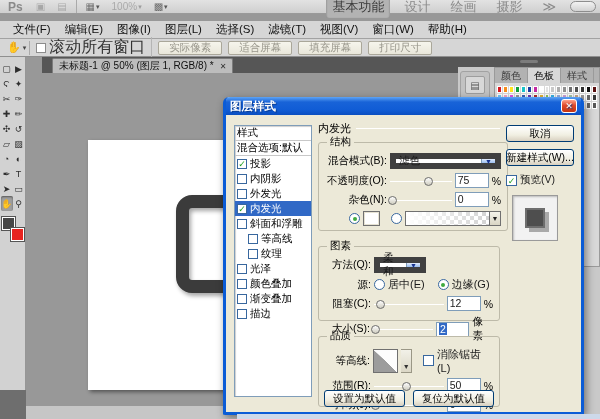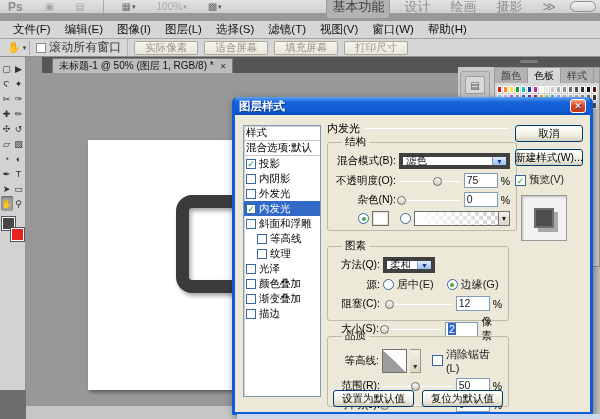--- a/index.html
+++ b/index.html
@@ -5,42 +5,42 @@
   * { margin:0; padding:0; box-sizing:border-box; }
   html,body { background:#888; }
   #screen {
     position:relative; width:600px; height:419px; overflow:hidden;
     font-family:"Liberation Sans","DejaVu Sans",sans-serif; font-size:11px; color:#1a1a1a;
     background:#989898;
   }
   
   .appbar { position:absolute; left:0; top:0; width:600px; height:14px;
     background:linear-gradient(#e2e2e2,#cfcfcf); border-bottom:1px solid #9a9a9a;
-    display:flex; align-items:center; gap:15px; padding:0 4px; }
+    display:flex; align-items:center; gap:6px; padding:0 4px; }
   .ps-logo { color:#8a8a8a; font-weight:bold; font-size:12px; letter-spacing:0; padding:0 4px; }
   .abtn { display:flex; align-items:center; gap:1px; color:#6f6f6f; font-size:10px; padding:1px 3px; border-radius:2px; }
   .abtn .car { font-size:7px; color:#555; }
   .dim { opacity:.45; }
   .ab-sep { width:1px; height:13px; background:#aaa; }
   .workspaces { margin-left:auto; display:flex; align-items:center; gap:8px; font-size:13px; color:#3c3c3c; }
   .ws { padding:2px 6px; border-radius:3px; }
   .ws.active { background:#b3b3b3; box-shadow:inset 0 1px 2px rgba(0,0,0,.4); }
   .ws-dim { color:#8b8b8b; }
   .cs-live { width:26px; height:11px; border:1px solid #8d8d8d; border-radius:6px; background:linear-gradient(#f2f2f2,#d2d2d2); }
   
   .menubar { position:absolute; left:0; top:21px; width:600px; height:18px;
     background:#d6d6d6; border-bottom:1px solid #a2a2a2; display:flex; align-items:center; padding:0 6px; gap:0; }
   .menu-item { padding:1px 7px; font-size:11.5px; color:#111; }
   
   .optbar { position:absolute; left:0; top:39px; width:600px; height:18px;
     background:#d6d6d6; border-bottom:1px solid #8f8f8f; display:flex; align-items:center; gap:6px; padding:0 4px; }
   .tool-preset { display:flex; align-items:center; gap:2px; padding:0 3px; border-right:1px solid #aaa; height:14px; }
   .tool-preset .g { font-size:11px; color:#444; }
   .tool-preset .car { font-size:7px; color:#444; }
-  .opt-check { display:flex; align-items:center; gap:3px; color:#333; font-size:12px; padding-right:6px; border-right:1px solid #b5b5b5;}
+  .opt-check { display:flex; align-items:center; gap:3px; color:#333; font-size:16px; padding-right:6px; border-right:1px solid #b5b5b5;}
   .cbx { width:10px; height:10px; background:#fff; border:1px solid #8c8c8c; display:inline-block; }
   .opt-btn { height:14px; padding:0 10px; font-size:10.5px; color:#97958a;
     background:linear-gradient(#f6f5ec,#e9e7da); border:1px solid #aaa79a; border-radius:2px; display:flex; align-items:center; }
   
   .tabstrip { position:absolute; left:26px; top:57px; width:574px; height:16px; background:#565656;margin-left:16px; }
   .doctab { position:absolute; left:10px; top:1px; height:15px; background:#bdbdbd; border:1px solid #7c7c7c; border-bottom:none;
     border-radius:2px 2px 0 0; display:flex; align-items:center; gap:6px; padding:0 6px; font-size:10px; color:#111; }
   .doctab .x { font-size:8px; color:#333; }
   
   .toolcol { position:absolute; left:0; top:57px; width:26px; height:333px; background:#d2d2d2; border-right:1px solid #969696; }
@@ -67,21 +67,21 @@
   .dock-btn { width:20px; height:18px; margin:4px auto; background:#d8d8d8; border:1px solid #9d9d9d; border-radius:2px;
     display:flex; align-items:center; justify-content:center; font-size:10px; color:#555; }
   .swpanel { position:absolute; left:36px; top:10px; width:106px; height:200px; background:#d8d8d8; border:1px solid #9a9a9a; }
   .ptabs { display:flex; height:15px; background:#b2b2b2; }
   .ptab { padding:1px 6px; font-size:10px; color:#3a3a3a; border-right:1px solid #9a9a9a; }
   .ptab.active { background:#d8d8d8; color:#000; }
   .swgrid { padding:3px 2px; }
   .swrow { display:flex; gap:1px; margin-bottom:1px; }
   .swatch { width:5px; height:7px; border:0.5px solid #fff; }
   
-  .dialog { position:absolute; left:232px; top:97px; width:361px; height:318px; z-index:10;
+  .dialog { position:absolute; left:223px; top:97px; width:361px; height:318px; z-index:10;
     background:#ece9d8; border:3px solid #0b5cd6; border-top:none; border-radius:6px 6px 2px 2px;
     box-shadow:2px 3px 8px rgba(0,0,0,.45); }
   .dlg-title { height:18px; border-radius:4px 4px 0 0; padding:0 4px; display:flex; align-items:center;
     background:linear-gradient(180deg,#5ea4f5 0%,#1863d8 28%,#105cd5 72%,#0a4ec0 100%);
     color:#fff; font-weight:bold; font-size:11.5px; text-shadow:1px 1px 1px #0a3a8c; }
   .dlg-close { margin-left:auto; width:16px; height:14px; border:1px solid #fff; border-radius:3px;
     background:linear-gradient(#ffa38c,#e04a2a 45%,#c43410); color:#fff; font-size:9px; font-weight:bold;
     display:flex; align-items:center; justify-content:center; }
   .dlg-body { position:relative; width:100%; height:297px; font-size:11px; }
   
@@ -92,24 +92,24 @@
   .srow .scb { width:10px; height:10px; background:#fff; border:1px solid #38679e; flex:0 0 auto;
     font-size:9px; line-height:9px; color:#1f9f1f; text-align:center; font-weight:bold; }
   .srow.selected { background:#3169c6; color:#fff; }
   .srow.indent { padding-left:13px; }
   .slabel { white-space:nowrap; }
   
   .mid { position:absolute; left:92px; top:6px; width:182px; height:288px; }
   .sec-title { display:flex; align-items:center; gap:5px; font-size:11px; color:#000; }
   .sec-title .ln { flex:1; height:1px; background:#bdbaa9; border-bottom:1px solid #fff; }
   .grp { position:absolute; left:0; width:182px; border:1px solid #bdbaa9; border-radius:3px; padding:4px 6px 2px; }
-  .grp legend { font-size:10.5px; padding:0 3px; margin-left:8px; color:#000; }
+  .grp legend { font-size:10.5px; padding:0 3px; margin-left:2px; color:#000; }
   .frow { display:flex; align-items:center; margin-bottom:4px; gap:3px; }
   .flabel { text-align:right; color:#000; font-size:10.5px; white-space:nowrap; }
-  .combo { display:flex; height:16px; border:4px solid #404040; background:#fff; align-items:center; }
+  .combo { display:flex; height:16px; border:6px solid #404040; background:#fff; align-items:center; }
   .combo .cval { flex:1; padding:0 3px; font-size:10.5px; }
   .combo .cbtn { width:14px; height:100%; border-left:1px solid #7f9db9; font-size:7px; color:#17338f;
     display:flex; align-items:center; justify-content:center;
     background:linear-gradient(#e6eefc,#bcd4f6 50%,#9cbef0); }
   .slider { position:relative; flex:1; height:12px; min-width:60px; }
   .slider .track { position:absolute; left:0; right:0; top:6px; height:1px; background:#8a8a8a; border-bottom:1px solid #fff; }
   .thumb { position:absolute; top:2px; width:9px; height:9px; margin-left:-4px; border-radius:50%;
     background:linear-gradient(#fdfdfd,#cfcdc0); border:1px solid #6d6d6d; }
   .vbox { width:34px; height:15px; background:#fff; border:1px solid #7f9db9; font-size:10.5px; padding:0 2px; line-height:13px; }
   .unit { font-size:10.5px; color:#000; }

